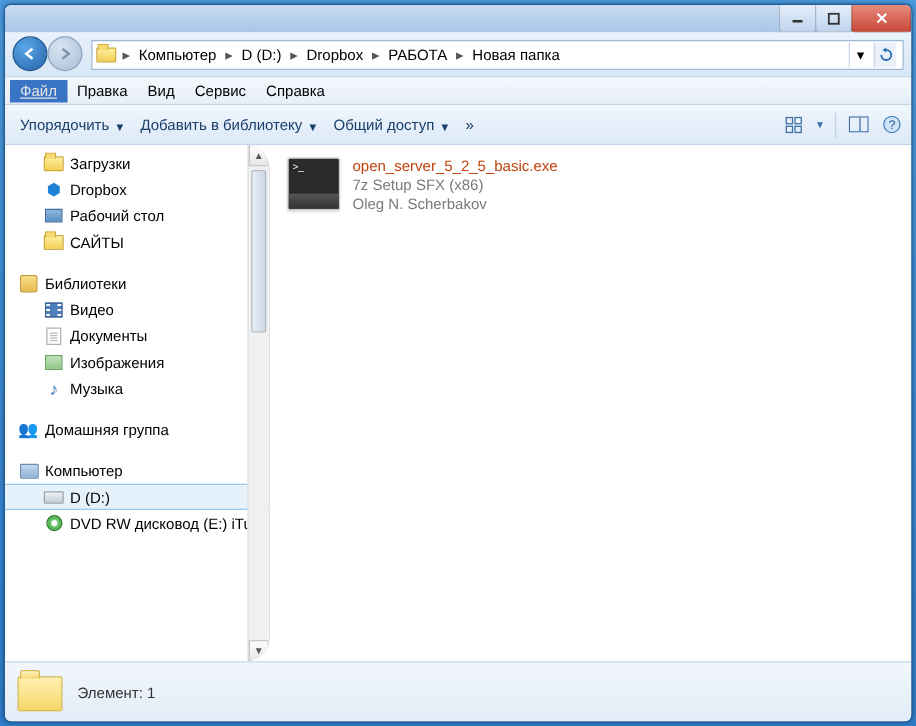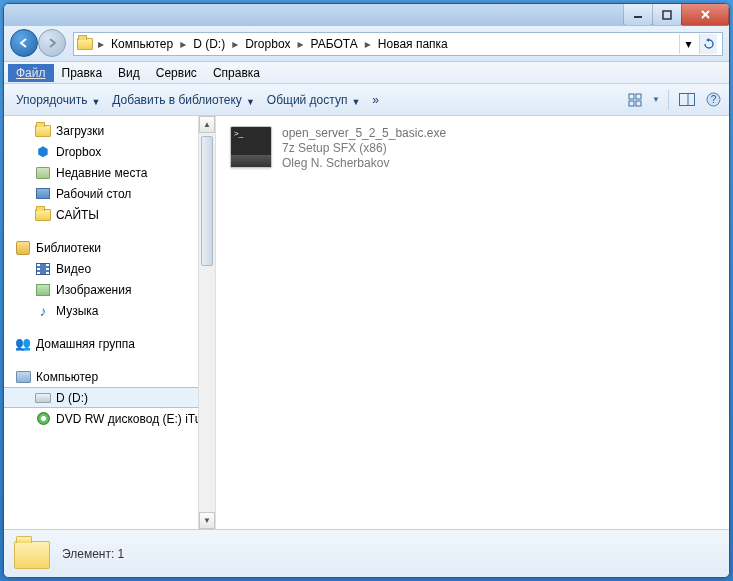--- a/index.html
+++ b/index.html
@@ -43,39 +43,39 @@
   .toolbar{ height:32px; background:linear-gradient(#f0f6fd,#dde9f7); border-bottom:1px solid #c2d3e6; display:flex; align-items:center; padding:0 6px; font-size:12px; color:#1a3e6a; }
   .tlbtn{ display:flex; align-items:flex-end; gap:3px; padding:3px 6px; cursor:default; }
   .tlbtn .caret{ font-size:9px; margin-left:1px;}
   .tl-spacer{ flex:1;}
   .tl-right{ display:flex;align-items:center; gap:6px;}
   .tl-iconbtn{ width:20px;height:20px;display:flex;align-items:center;justify-content:center;}
   .vline{ width:1px;height:20px;background:#bfd0e3; margin:0 2px;}
 
   
   .bodysplit{ position:absolute; top:112px; bottom:48px; left:0; right:0; display:flex; background:#fff; }
-  .navpane{ width:212px; border-right:1px solid #e0e0e0; overflow:hidden; position:relative; padding-top:4px;}
+  .navpane{ width:212px; border-right:1px solid #e0e0e0; overflow:hidden; position:relative; padding-top:4px;border-radius:19px;}
   .navpane .scrollbar{ position:absolute; right:0; top:0; bottom:0; width:17px; background:#f0f0f0; border-left:1px solid #ddd;}
   .sbtn{ height:17px; background:linear-gradient(#fdfdfd,#e6e6e6); border:1px solid #c8c8c8; display:flex;align-items:center;justify-content:center; font-size:8px; color:#555;}
   .sthumb{ position:absolute; left:2px; right:2px; top:20px; height:130px; background:linear-gradient(90deg,#e9eef4,#cdd8e5); border:1px solid #aeb9c6; border-radius:2px;}
 
   .treeitem{ display:flex; align-items:center; height:21px; padding-left:18px; font-size:12px; cursor:default; white-space:nowrap; overflow:hidden; }
   .treeitem .ticon{ width:18px;height:16px; display:flex;align-items:center;justify-content:center; margin-right:4px;}
   .treeitem.level1{ padding-left:10px;}
   .treeitem.level2{ padding-left:30px;}
   .treeitem.selected{ background:#e5f1fb; border:1px solid #9dc7ec; border-left:none; border-right:none;}
   .treegap{ height:12px;}
 
   .content{ flex:1; position:relative; padding:6px 10px; }
   .fileitem{ display:flex; align-items:flex-start; gap:10px; padding:4px; }
   .fileicon{ width:42px;height:42px; border:1px solid #c8c8c8; background:#2a2a2a; border-radius:2px; position:relative; box-shadow:0 1px 2px rgba(0,0,0,.15);}
   .fileicon::before{ content:">_"; color:#fff; font-size:8px; position:absolute; left:3px; top:2px; }
   .fileicon::after{ content:""; position:absolute; left:0;right:0;bottom:0; height:12px; background:linear-gradient(#555,#333);}
   .fileinfo{ font-size:12px; line-height:15px;}
-  .fileinfo .fname{ color:#737373;}
+  .fileinfo .fname{ color:#c2410c;}
   .fileinfo .fmeta{ color:#7a7a7a;}
 
   
   .statusbar{ position:absolute; left:0; right:0; bottom:0; height:48px; background:linear-gradient(#f1f6fc,#e3ecf7); border-top:1px solid #c2d3e6; display:flex; align-items:center; padding:4px 10px; font-size:12px; color:#333; }
   .sb-folder{ width:38px;height:38px; margin-right:10px; }
   .folder-shape{ width:36px;height:28px; background:linear-gradient(#fff1b3,#f6d66a); border:1px solid #d8b84a; border-radius:2px; position:relative; margin-top:6px;}
   .folder-shape::before{ content:""; position:absolute; left:1px; top:-6px; width:14px;height:6px; background:linear-gradient(#fff4c2,#f6d66a); border:1px solid #d8b84a; border-bottom:none; border-radius:2px 2px 0 0;}
 
   
   .i-folder{ width:16px;height:12px; background:linear-gradient(#ffef9f,#f3cf55); border:1px solid #cdaa3c; border-radius:1px; position:relative;}
@@ -219,26 +219,20 @@
           <span>Загрузки</span>
         </div>
       <div class="treeitem level2">
           <span class="ticon">
             <span class="i-dropbox">⬢</span>
           </span>
           <span>Dropbox</span>
         </div>
       <div class="treeitem level2">
           <span class="ticon">
-            <span class="i-recent"></span>
-          </span>
-          <span>Недавние места</span>
-        </div>
-      <div class="treeitem level2">
-          <span class="ticon">
             <span class="i-desktop"></span>
           </span>
           <span>Рабочий стол</span>
         </div>
       <div class="treeitem level2">
           <span class="ticon">
             <span class="i-folder"></span>
           </span>
           <span>САЙТЫ</span>
         </div>
@@ -247,20 +241,26 @@
           <span class="ticon">
             <span class="i-lib"></span>
           </span>
           <span>Библиотеки</span>
         </div>
       <div class="treeitem level2">
           <span class="ticon">
             <span class="i-video"></span>
           </span>
           <span>Видео</span>
+        </div>
+      <div class="treeitem level2">
+          <span class="ticon">
+            <span class="i-doc"></span>
+          </span>
+          <span>Документы</span>
         </div>
       <div class="treeitem level2">
           <span class="ticon">
             <span class="i-img"></span>
           </span>
           <span>Изображения</span>
         </div>
       <div class="treeitem level2">
           <span class="ticon">
             <span class="i-music">♪</span>

